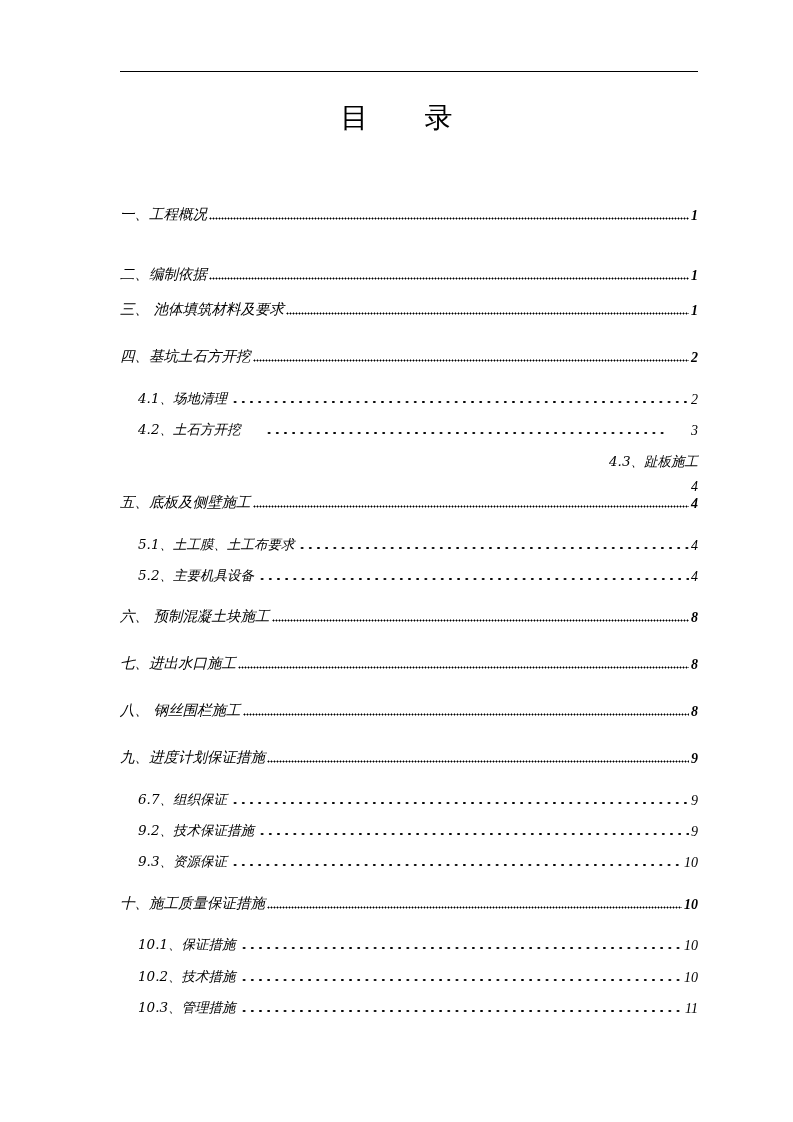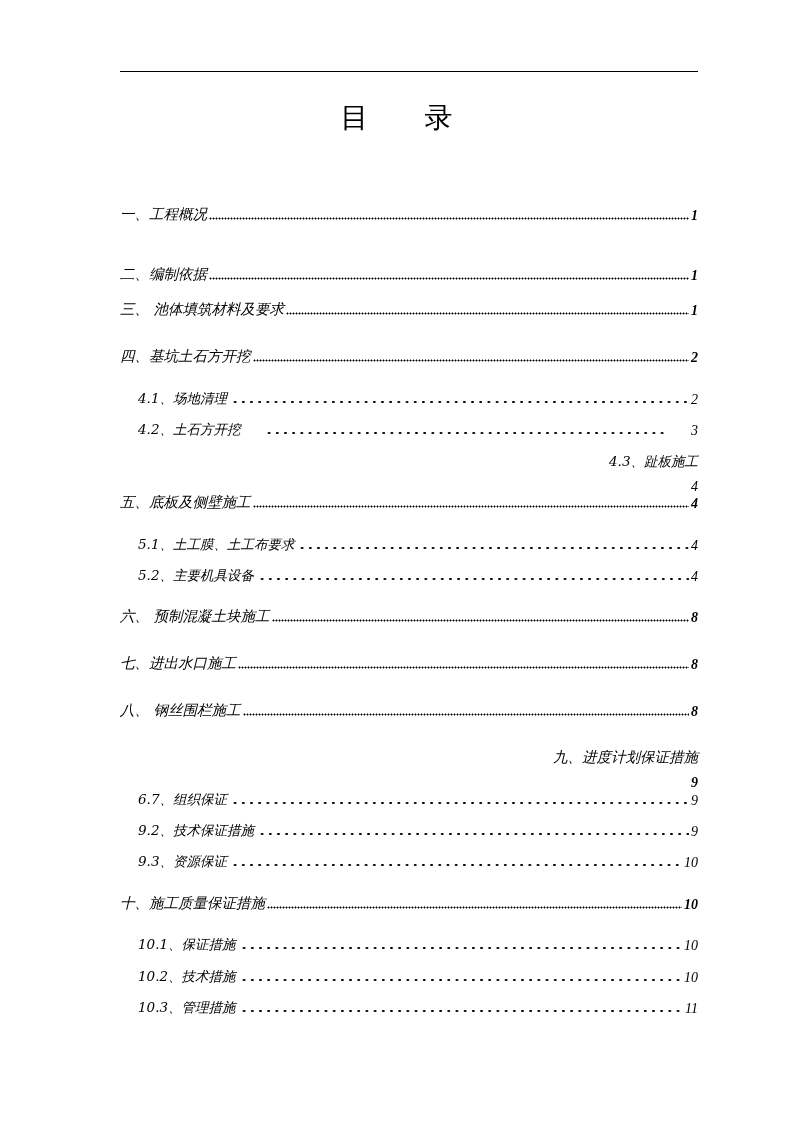--- a/index.html
+++ b/index.html
@@ -90,21 +90,21 @@
       <div class="toc-row l1" style="top: 654px;">
         <span class="label">七、进出水口施工</span>
         <span class="leader"></span>
         <span class="page-num">8</span>
       </div>
       <div class="toc-row l1" style="top: 701px;">
         <span class="label">八、  钢丝围栏施工</span>
         <span class="leader"></span>
         <span class="page-num">8</span>
       </div>
-      <div class="toc-row l1" style="top: 748px; flex-direction: column;">
+      <div class="toc-row l1" style="top: 748px;">
         <span class="label">九、进度计划保证措施</span>
         <span class="leader"></span>
         <span class="page-num">9</span>
       </div>
       <div class="toc-row l2" style="top: 791px;">
         <span class="label">6.7、组织保证</span>
         <span class="leader"></span>
         <span class="page-num">9</span>
       </div>
       <div class="toc-row l2" style="top: 822px;">

